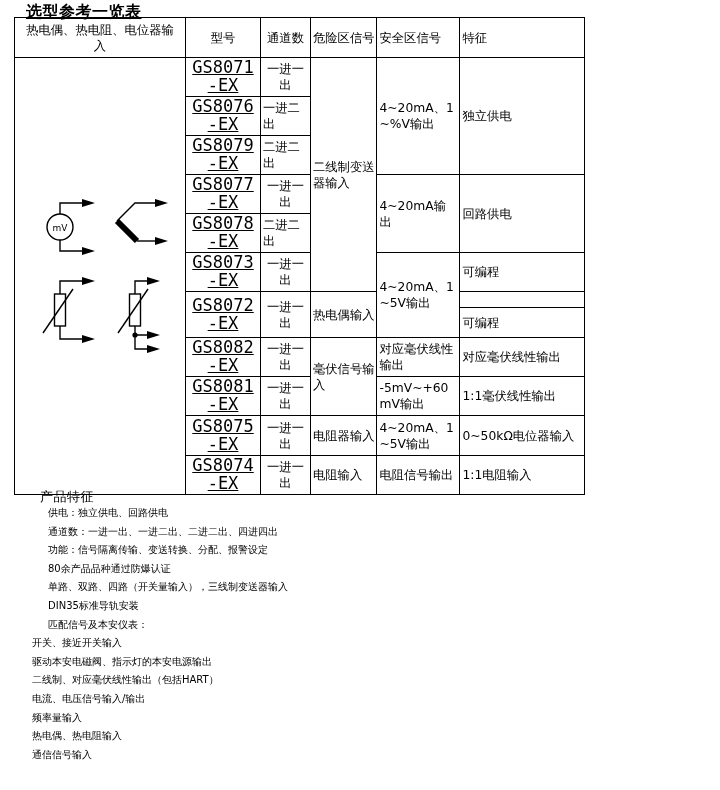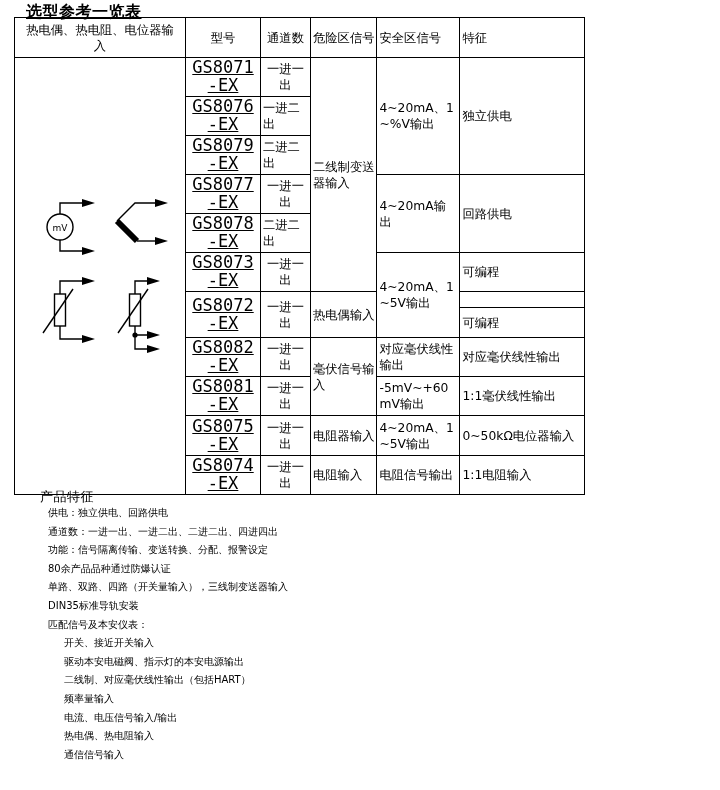--- a/index.html
+++ b/index.html
@@ -43,21 +43,21 @@
   .sym-thick{stroke:#000;stroke-width:6;fill:none;}
   .arrow{fill:#000;stroke:none;}
   .mv-text{font-size:9px;fill:#000;stroke:none;font-family:"DejaVu Sans",sans-serif;}
   .feat-title{
     position:absolute;left:40px;top:488px;
     font-size:13px;font-weight:normal;letter-spacing:.5px;
   }
   .feat-list{position:absolute;left:0;top:504px;width:720px;}
   .feat-line{font-size:10px;line-height:18.6px;white-space:pre;}
   .feat-line.ind1{padding-left:48px;}
-  .feat-line.ind2{padding-left:64px;}
+  .feat-line.ind2{padding-left:32px;}
 </style>
 </head>
 <body>
 
 <div class="doc-title">选型参考一览表</div>
 
 <table class="sel">
   <colgroup>
     <col style="width:171px">
       <col style="width:75px">
@@ -194,17 +194,17 @@
   <div class="feat-line ind1">供电：独立供电、回路供电</div>
   <div class="feat-line ind1">通道数：一进一出、一进二出、二进二出、四进四出</div>
   <div class="feat-line ind1">功能：信号隔离传输、变送转换、分配、报警设定</div>
   <div class="feat-line ind1">80余产品品种通过防爆认证</div>
   <div class="feat-line ind1">单路、双路、四路（开关量输入），三线制变送器输入</div>
   <div class="feat-line ind1">DIN35标准导轨安装</div>
   <div class="feat-line ind1">匹配信号及本安仪表：</div>
   <div class="feat-line ind2">开关、接近开关输入</div>
   <div class="feat-line ind2">驱动本安电磁阀、指示灯的本安电源输出</div>
   <div class="feat-line ind2">二线制、对应毫伏线性输出（包括HART）</div>
+  <div class="feat-line ind2">电流、电压信号输入/输出</div>
   <div class="feat-line ind2">频率量输入</div>
-  <div class="feat-line ind2">电流、电压信号输入/输出</div>
   <div class="feat-line ind2">热电偶、热电阻输入</div>
   <div class="feat-line ind2">通信信号输入</div>
 </div>
 
 </body></html>

